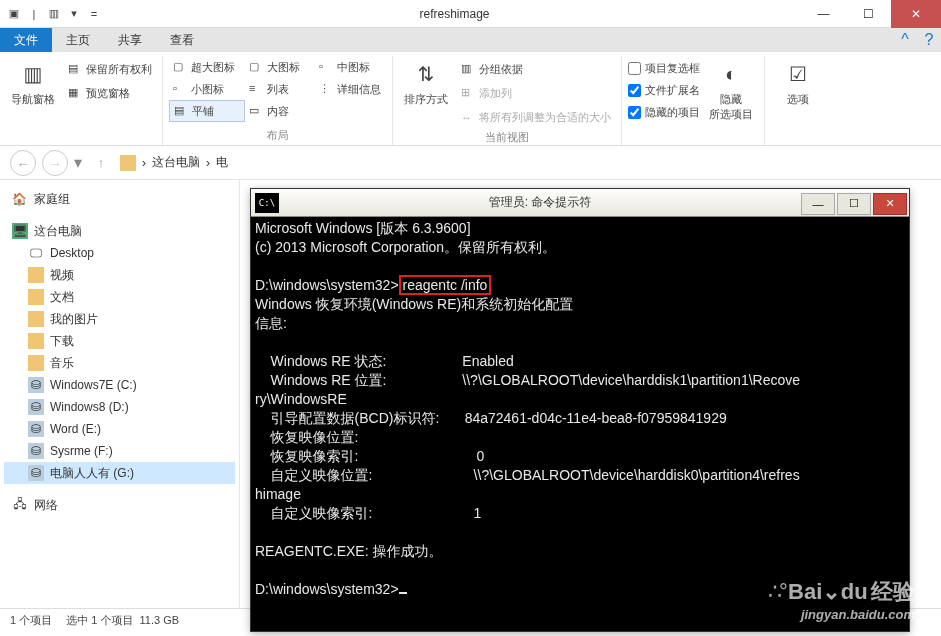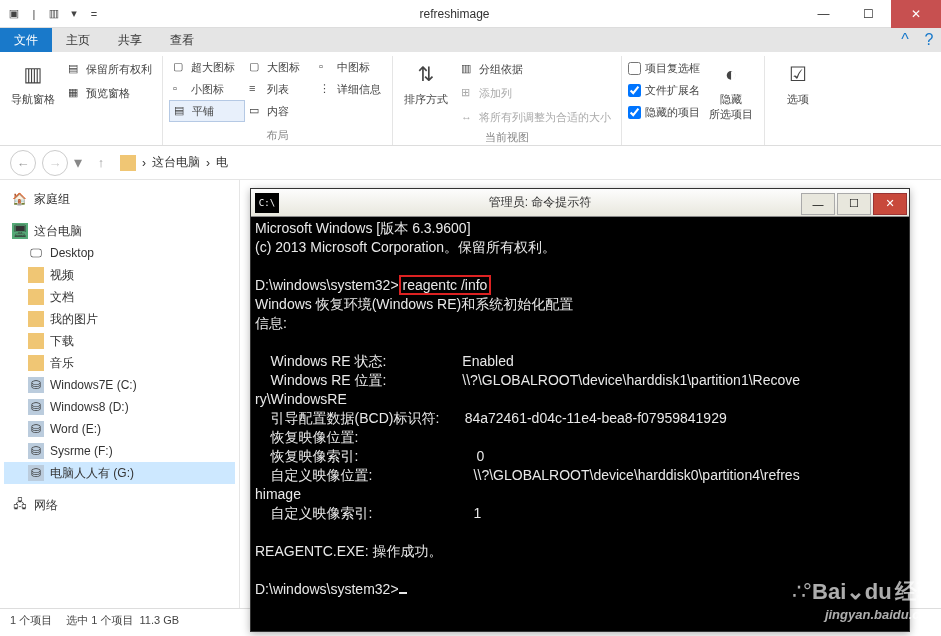--- a/index.html
+++ b/index.html
@@ -65,21 +65,21 @@
 .cmd-title .cico { width: 24px; height: 20px; margin-left: 4px; background: #000; color: #fff; font-size: 9px; display: flex; align-items: center; justify-content: center; font-family: monospace; }
 .cmd-title .ct { flex: 1; text-align: center; font-size: 12px; color: #333; }
 .cmd-title .cbtns { display: flex; }
 .cmd-title .cbtn { width: 34px; height: 22px; display: flex; align-items: center; justify-content: center; font-size: 11px; background: #e8e7dd; border: 1px solid #aaa; margin: 2px 2px 0 0; }
 .cmd-title .cbtn.close { background: #c8493b; color: #fff; border-color: #933; }
 .cmd-body { padding: 2px 4px; color: #e8e8e8; font-family: "NSimSun", "SimSun", Consolas, monospace; font-size: 14px; line-height: 19px; white-space: pre; overflow: hidden; height: calc(100% - 28px); }
 .cmd-hl { border: 2px solid #d22; padding: 0 2px; color: #e8e8e8; }
 .cursor { display: inline-block; width: 8px; height: 2px; background: #e8e8e8; vertical-align: baseline; }
 
 
-.watermark { position: absolute; right: 2px; bottom: 14px; color: rgba(255,255,255,.68); font-size: 12px; text-align: right; z-index: 20; pointer-events: none; font-family: "Microsoft YaHei"; }
+.watermark { position: absolute; right: 26px; bottom: 14px; color: rgba(255,255,255,.68); font-size: 12px; text-align: right; z-index: 20; pointer-events: none; font-family: "Microsoft YaHei"; }
 .watermark .paws { font-size: 22px; letter-spacing: -3px; }
 .watermark .big { font-size: 22px; font-weight: bold; }
 .watermark .url { font-size: 13px; font-style: italic; font-weight: bold; }
 
 .micon { width: 14px; height: 14px; display: inline-block; }
 </style>
 </head>
 <body>
 
 <div class="titlebar">

